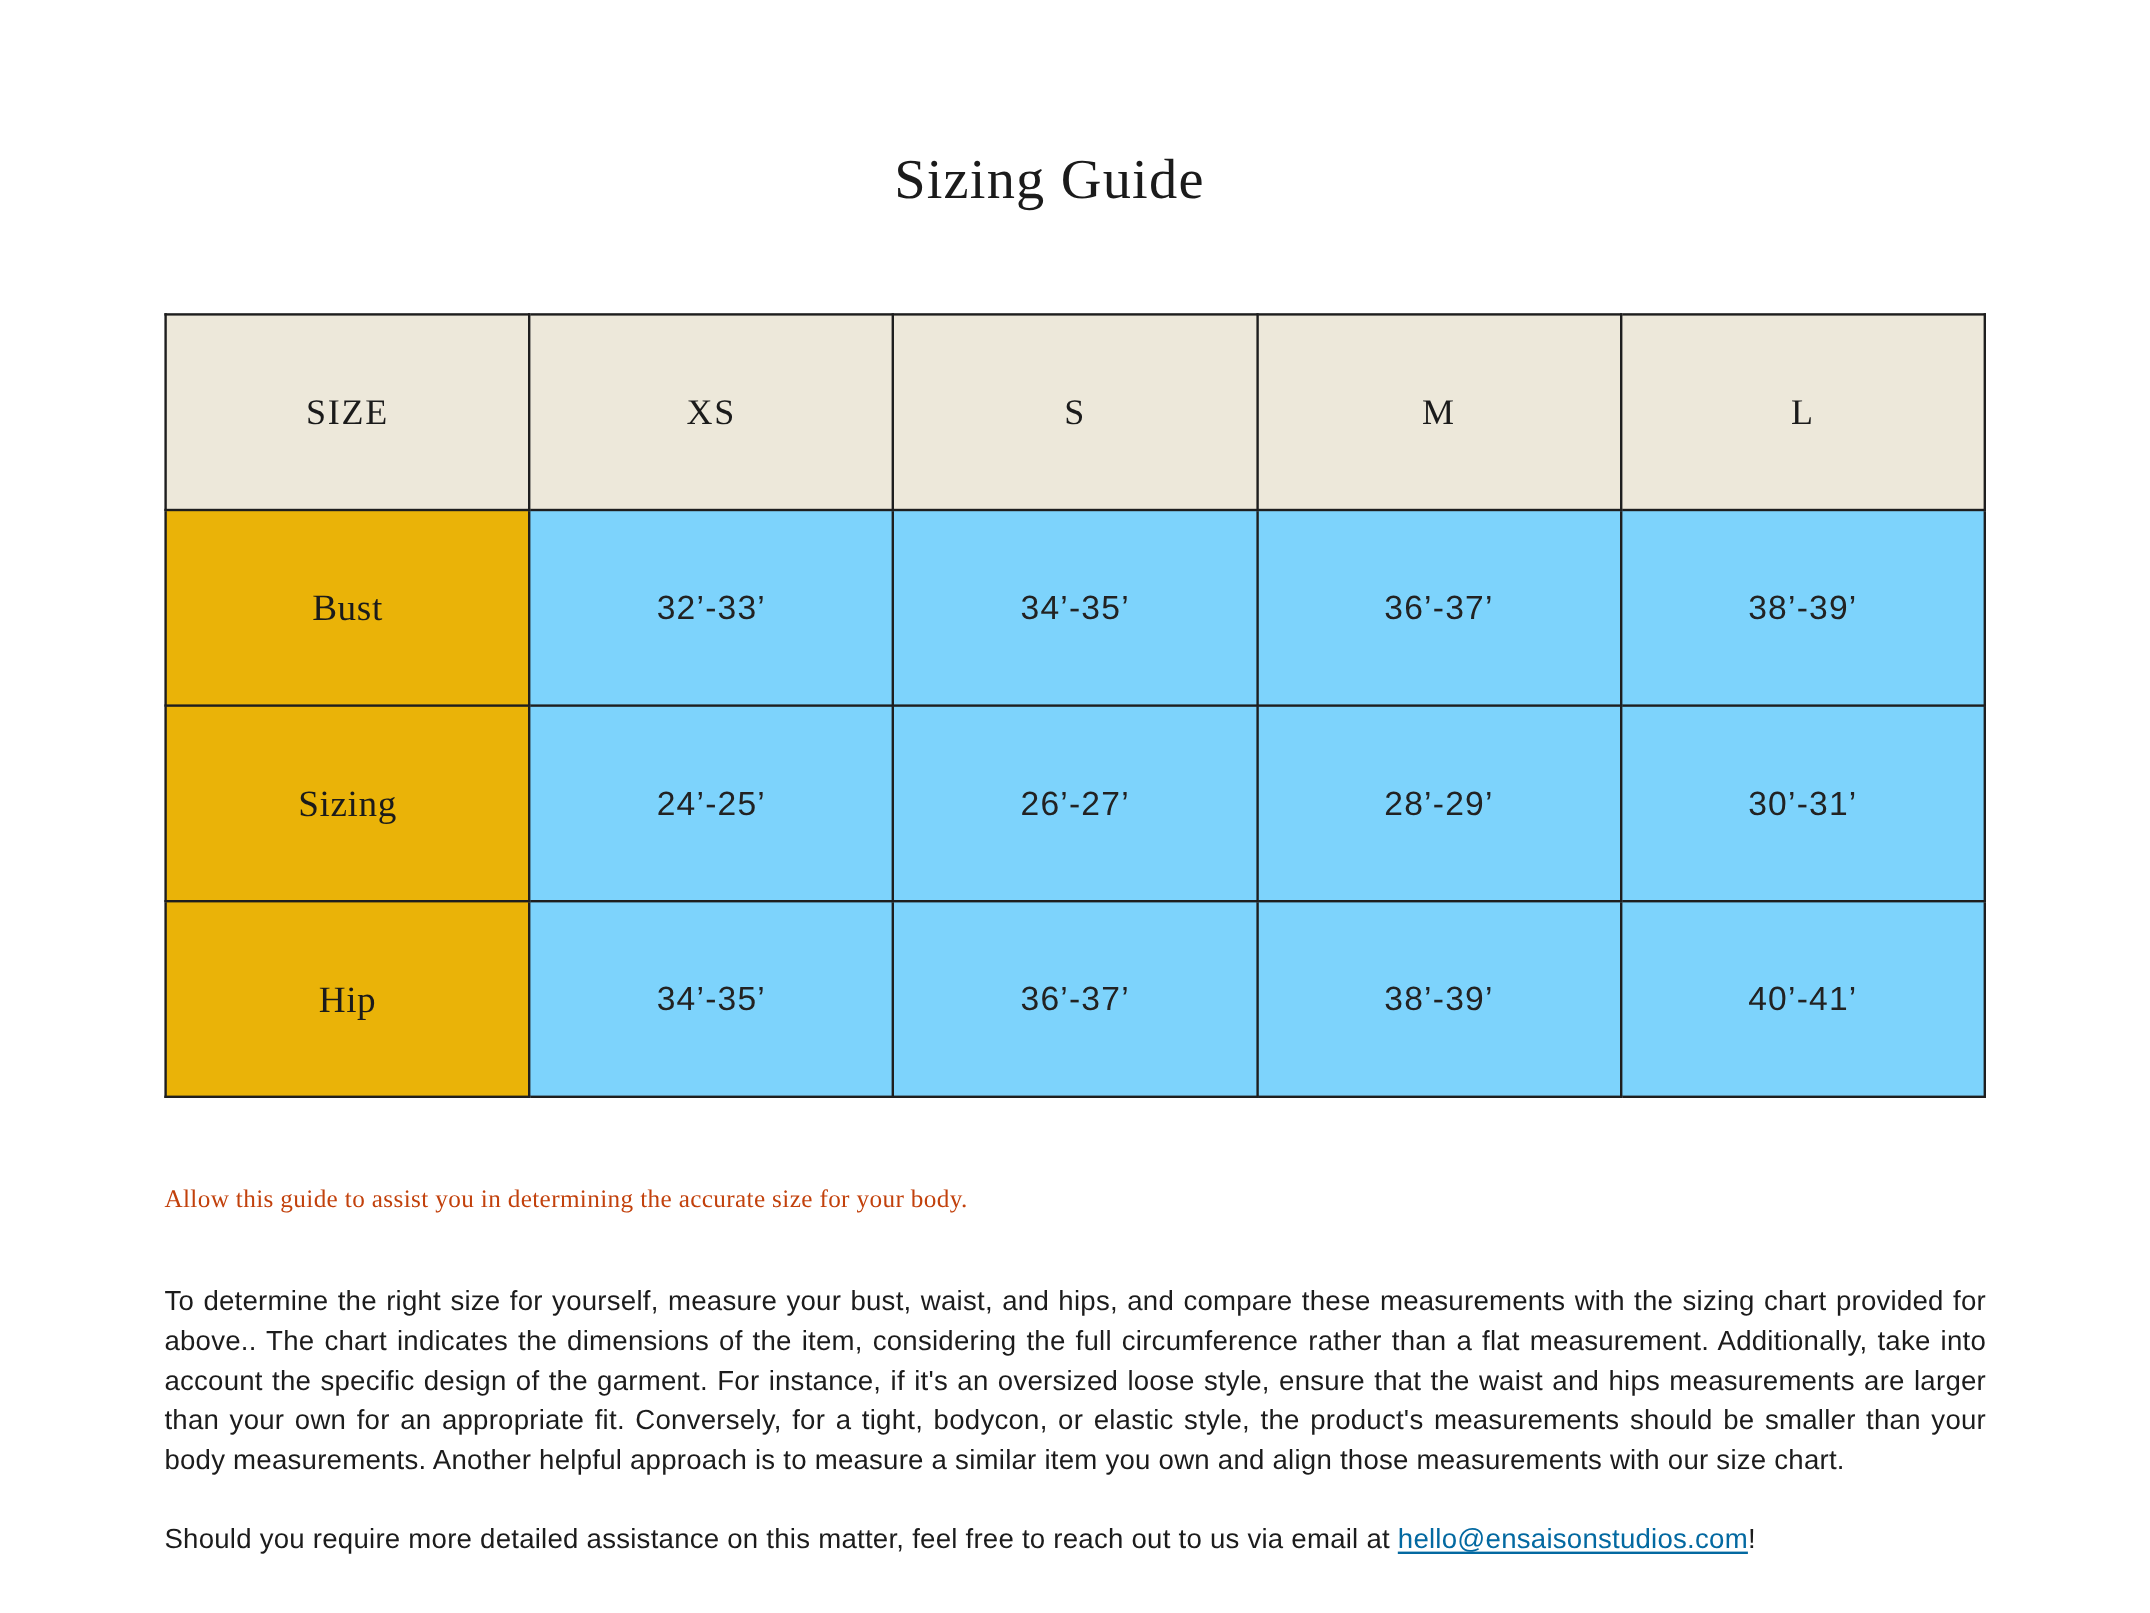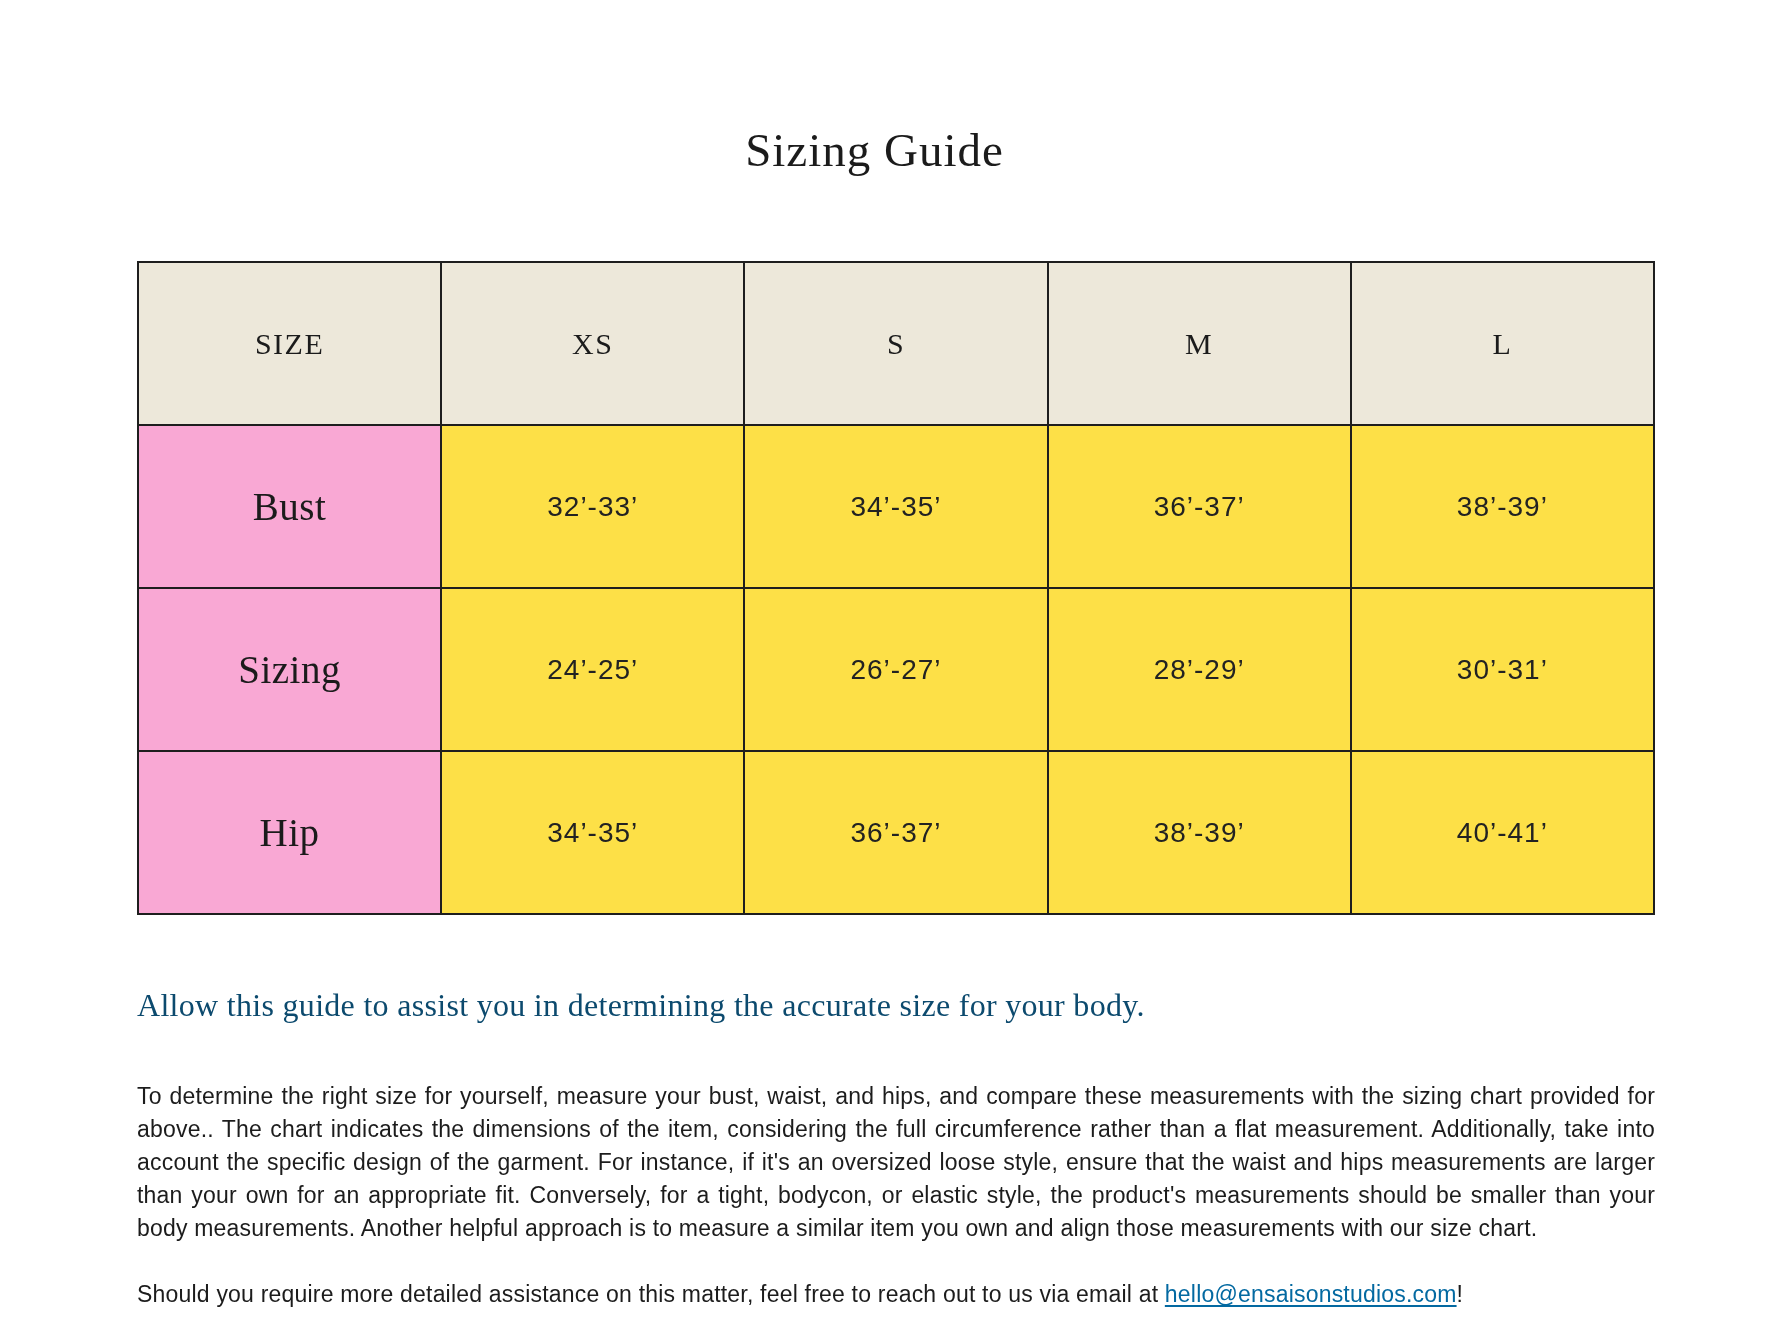--- a/index.html
+++ b/index.html
@@ -50,39 +50,39 @@
   table.size-table th {
     background: #ede8da;
     font-family: "Liberation Serif", serif;
     font-weight: 400;
     font-size: 30px;
     letter-spacing: 1.5px;
     color: #1b1b1b;
   }
   td.row-label {
     font-family: "Liberation Serif", serif;
-    font-size: 39px;
+    font-size: 31px;
     letter-spacing: 0.5px;
     color: #1b1b1b;
-    background: #f9a8d4;
+    background: #eab308;
   }
   td.cell {
     font-family: "Liberation Sans", sans-serif;
     font-size: 28px;
     letter-spacing: 1px;
     color: #222222;
-    background: #fde047;
+    background: #7dd3fc;
   }
   .subheading {
     margin: 72px 0 0 0;
     font-family: "Liberation Serif", serif;
     font-weight: 400;
-    font-size: 32px;
+    font-size: 21px;
     letter-spacing: 0.3px;
-    color: #0c4a6e;
+    color: #c2410c;
   }
   .body-text {
     margin: 56px 0 0 0;
     width: 1518px;
     font-family: "Liberation Sans", sans-serif;
     font-size: 23px;
     line-height: 33px;
     letter-spacing: 0.2px;
     text-align: justify;
     color: #1c1c1c;

